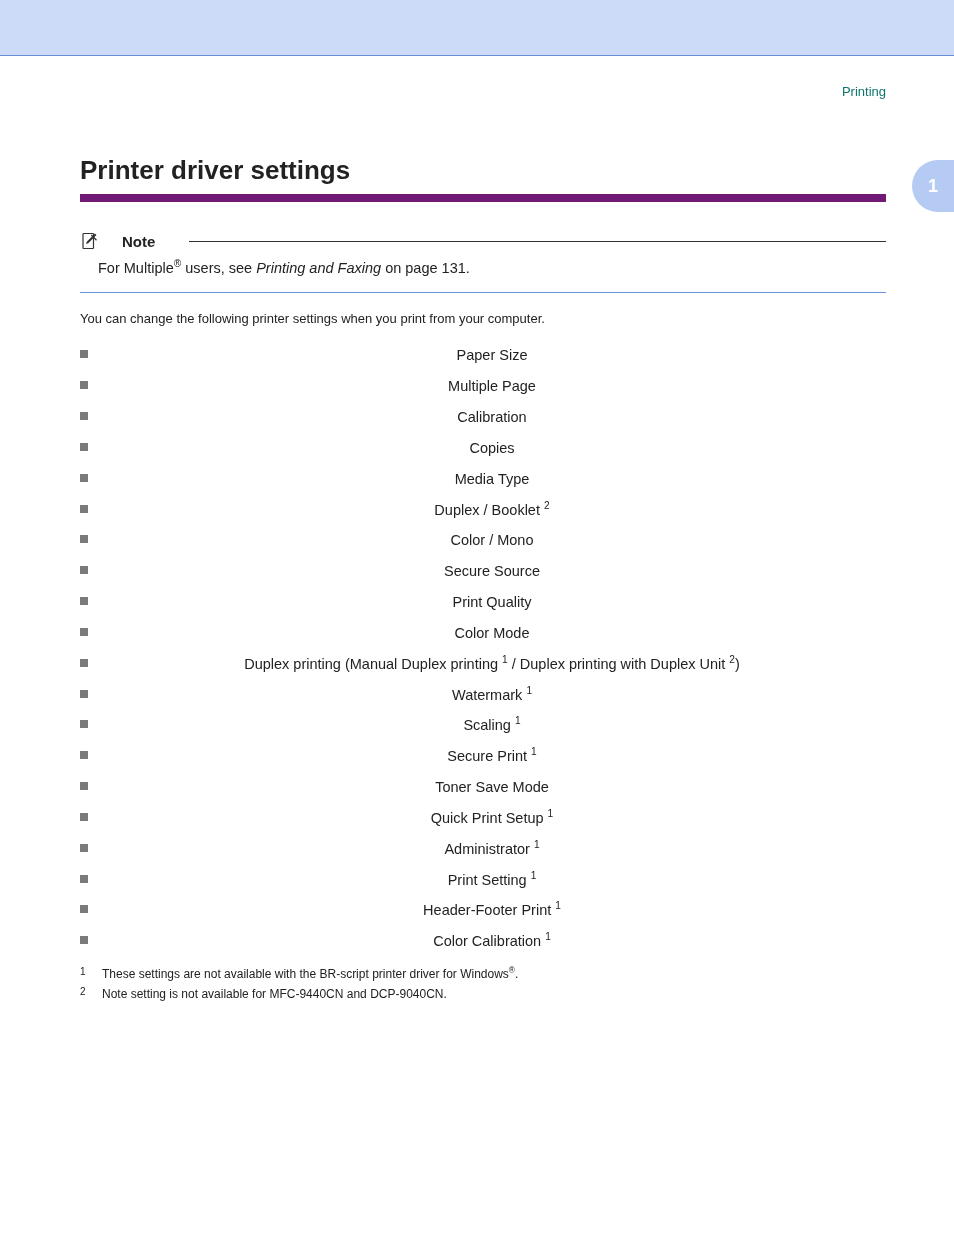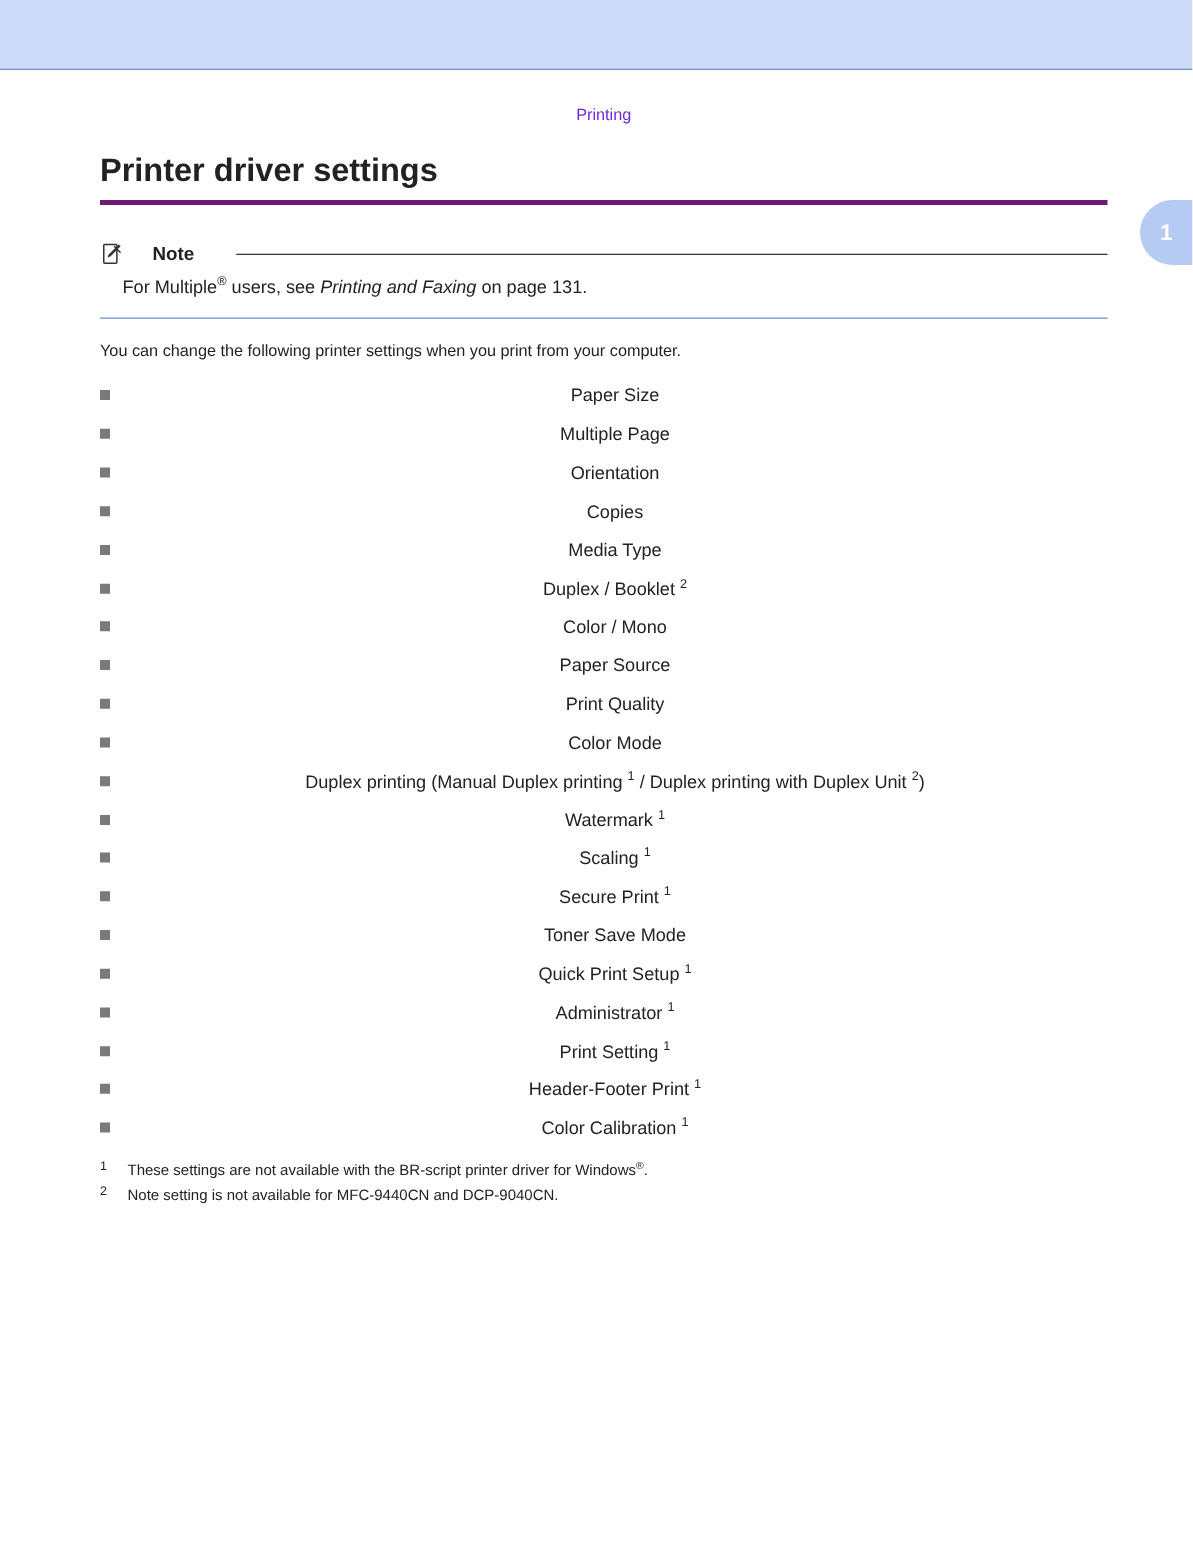--- a/index.html
+++ b/index.html
@@ -14,45 +14,45 @@
   .top-band {
     height: 56px;
     background: #ccdcf8;
     border-bottom: 1px solid #6a8fd8;
   }
   .page {
     padding: 28px 68px 40px 80px;
     position: relative;
   }
   .section-label {
-    text-align: center;
+    text-align: right;
     font-size: 13px;
-    color: #6d28d9;
-    margin-bottom: 22px;
+    color: #0f766e;
+    margin-bottom: 56px;
   }
   .side-tab {
     position: absolute;
     right: 0;
     top: 160px;
     width: 42px;
     height: 52px;
     background: #b6cbf4;
     border-radius: 26px 0 0 26px;
     display: flex;
     align-items: center;
     justify-content: center;
     color: #fff;
     font-weight: bold;
     font-size: 18px;
   }
   h1.page-title {
     font-size: 26px;
     font-weight: bold;
     margin: 0 0 30px 0;
-    border-bottom: 4px solid #701a75;
+    border-bottom: 8px solid #701a75;
     padding-bottom: 8px;
   }
   .note-block { margin: 0 0 18px 0; }
   .note-head {
     display: flex;
     align-items: center;
     gap: 24px;
   }
   .note-icon {
     width: 18px; height: 18px;
@@ -149,26 +149,26 @@
       <span>For Multiple</span><sup>®</sup><span> users, see </span><span class="italic">Printing and Faxing</span><span> on page 131.</span>
     </div>
     <div class="note-end-rule"></div>
   </div>
 
   <div class="intro">You can change the following printer settings when you print from your computer.</div>
 
   <ul class="settings" id="settings-list">
       <li>Paper Size</li>
       <li>Multiple Page</li>
-      <li>Orientation</li>
+      <li>Calibration</li>
       <li>Copies</li>
       <li>Media Type</li>
       <li>Duplex / Booklet <sup>2</sup></li>
       <li>Color / Mono</li>
-      <li>Paper Source</li>
+      <li>Secure Source</li>
       <li>Print Quality</li>
       <li>Color Mode</li>
       <li>Duplex printing (Manual Duplex printing <sup>1</sup> / Duplex printing with Duplex Unit <sup>2</sup>)</li>
       <li>Watermark <sup>1</sup></li>
       <li>Scaling <sup>1</sup></li>
       <li>Secure Print <sup>1</sup></li>
       <li>Toner Save Mode</li>
       <li>Quick Print Setup <sup>1</sup></li>
       <li>Administrator <sup>1</sup></li>
       <li>Print Setting <sup>1</sup></li>

